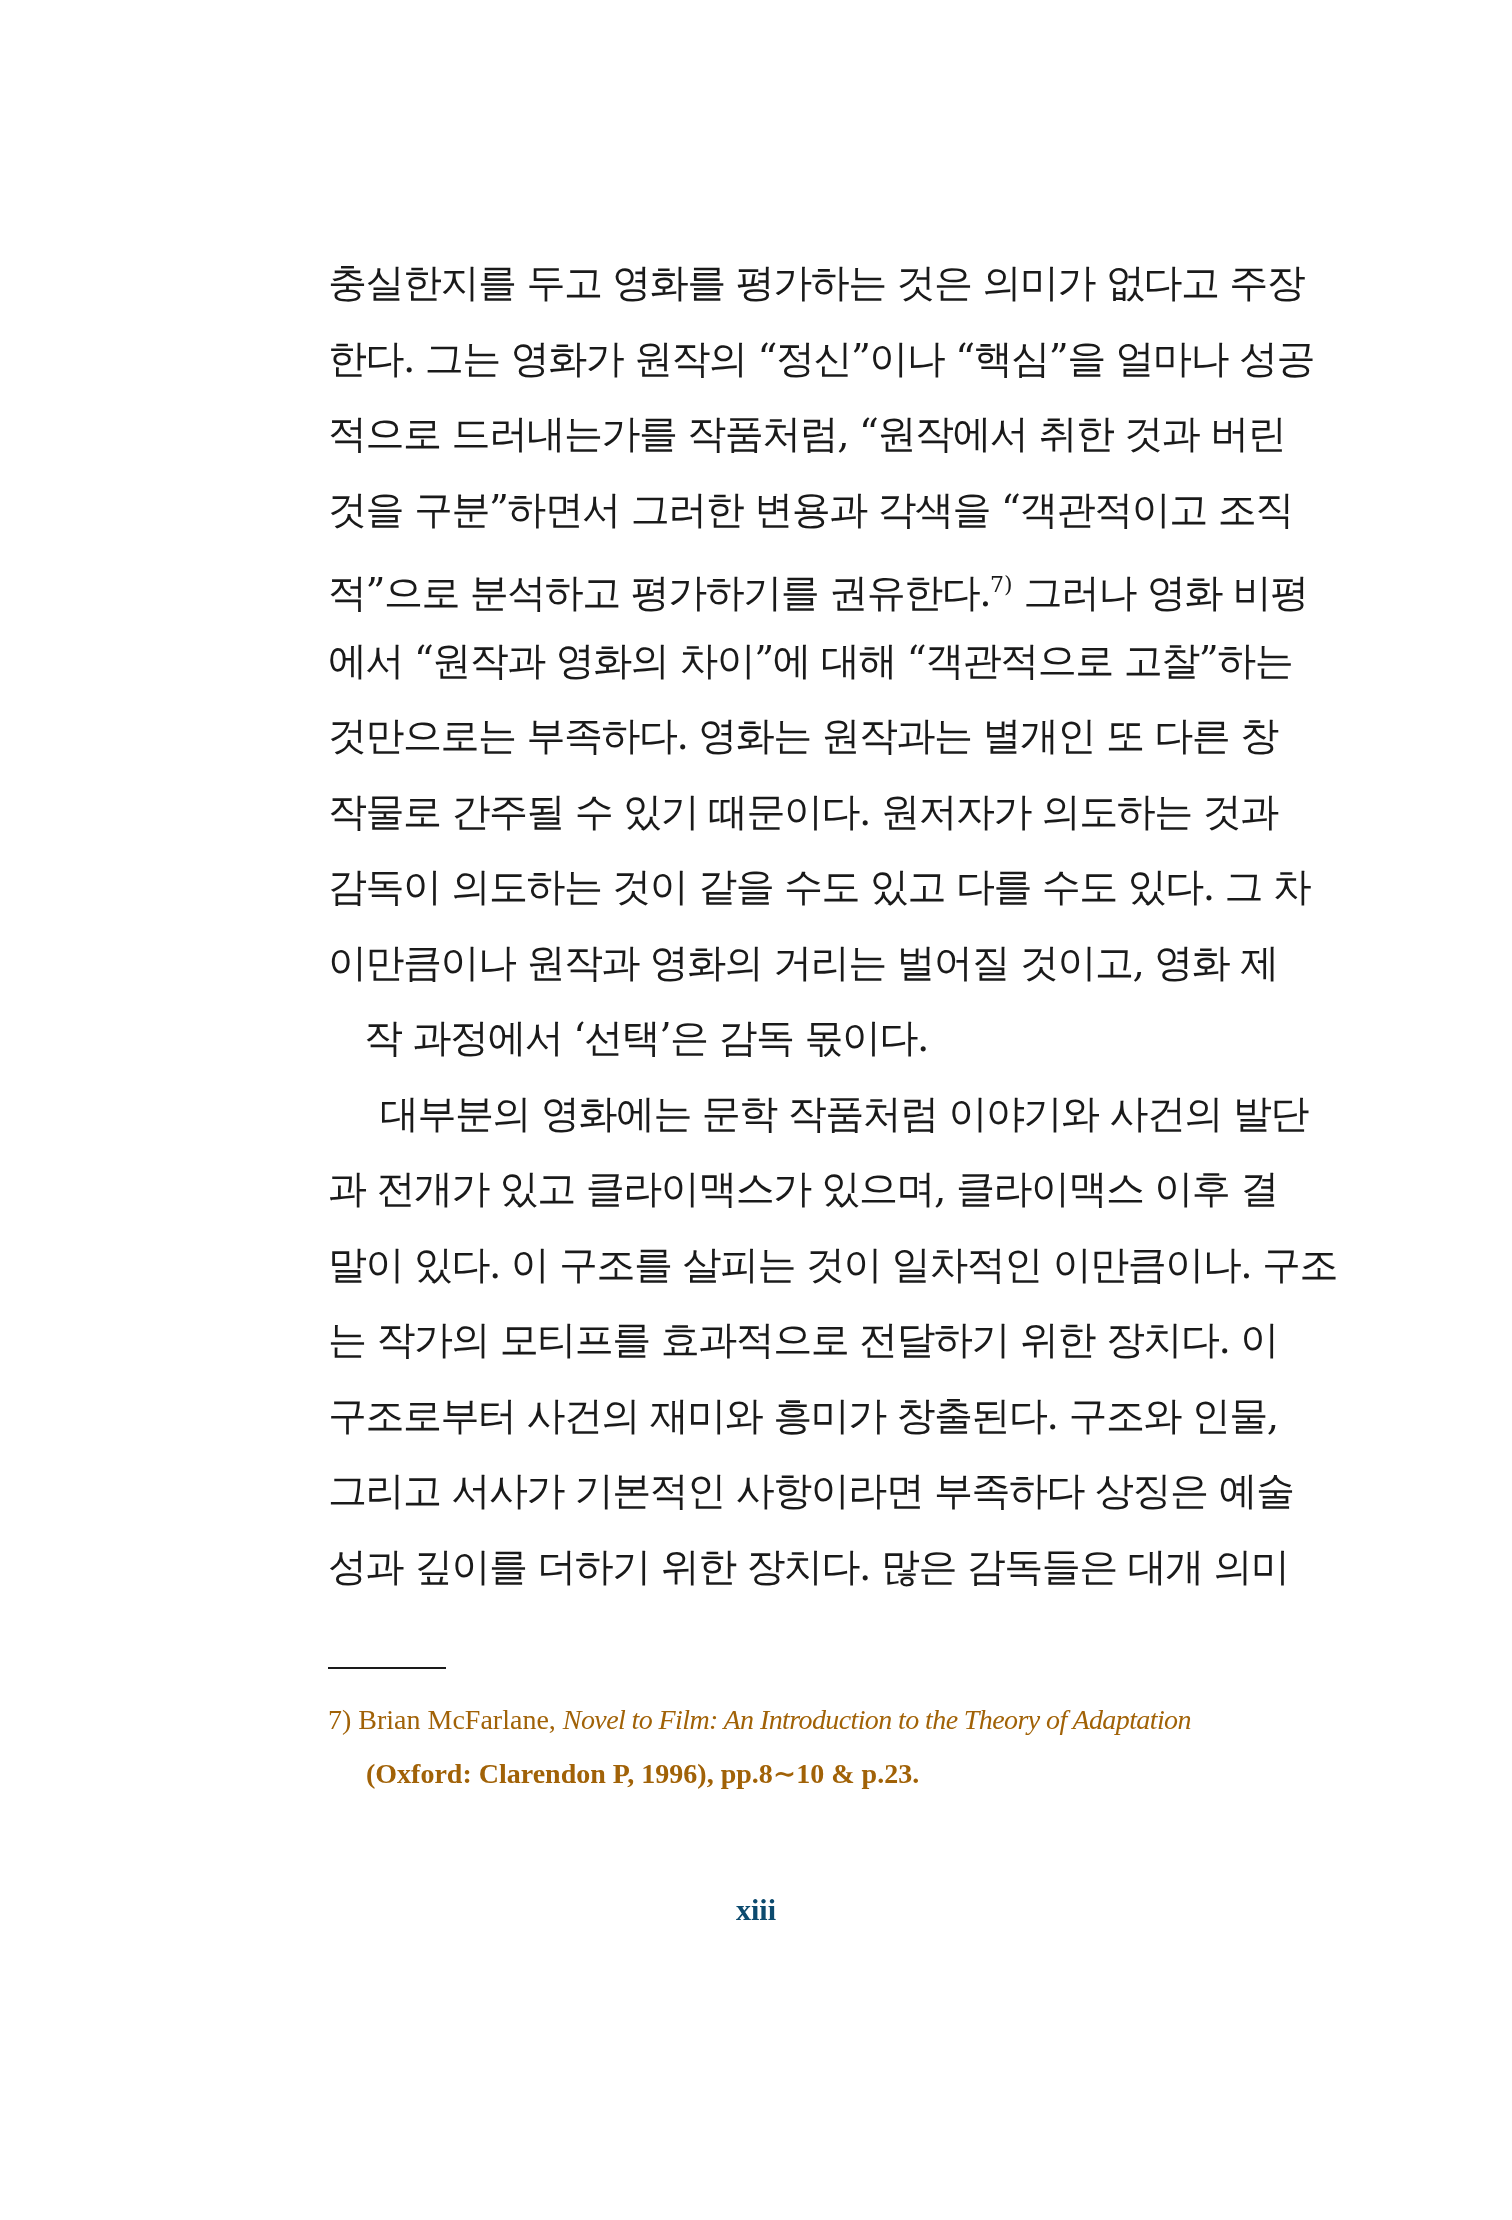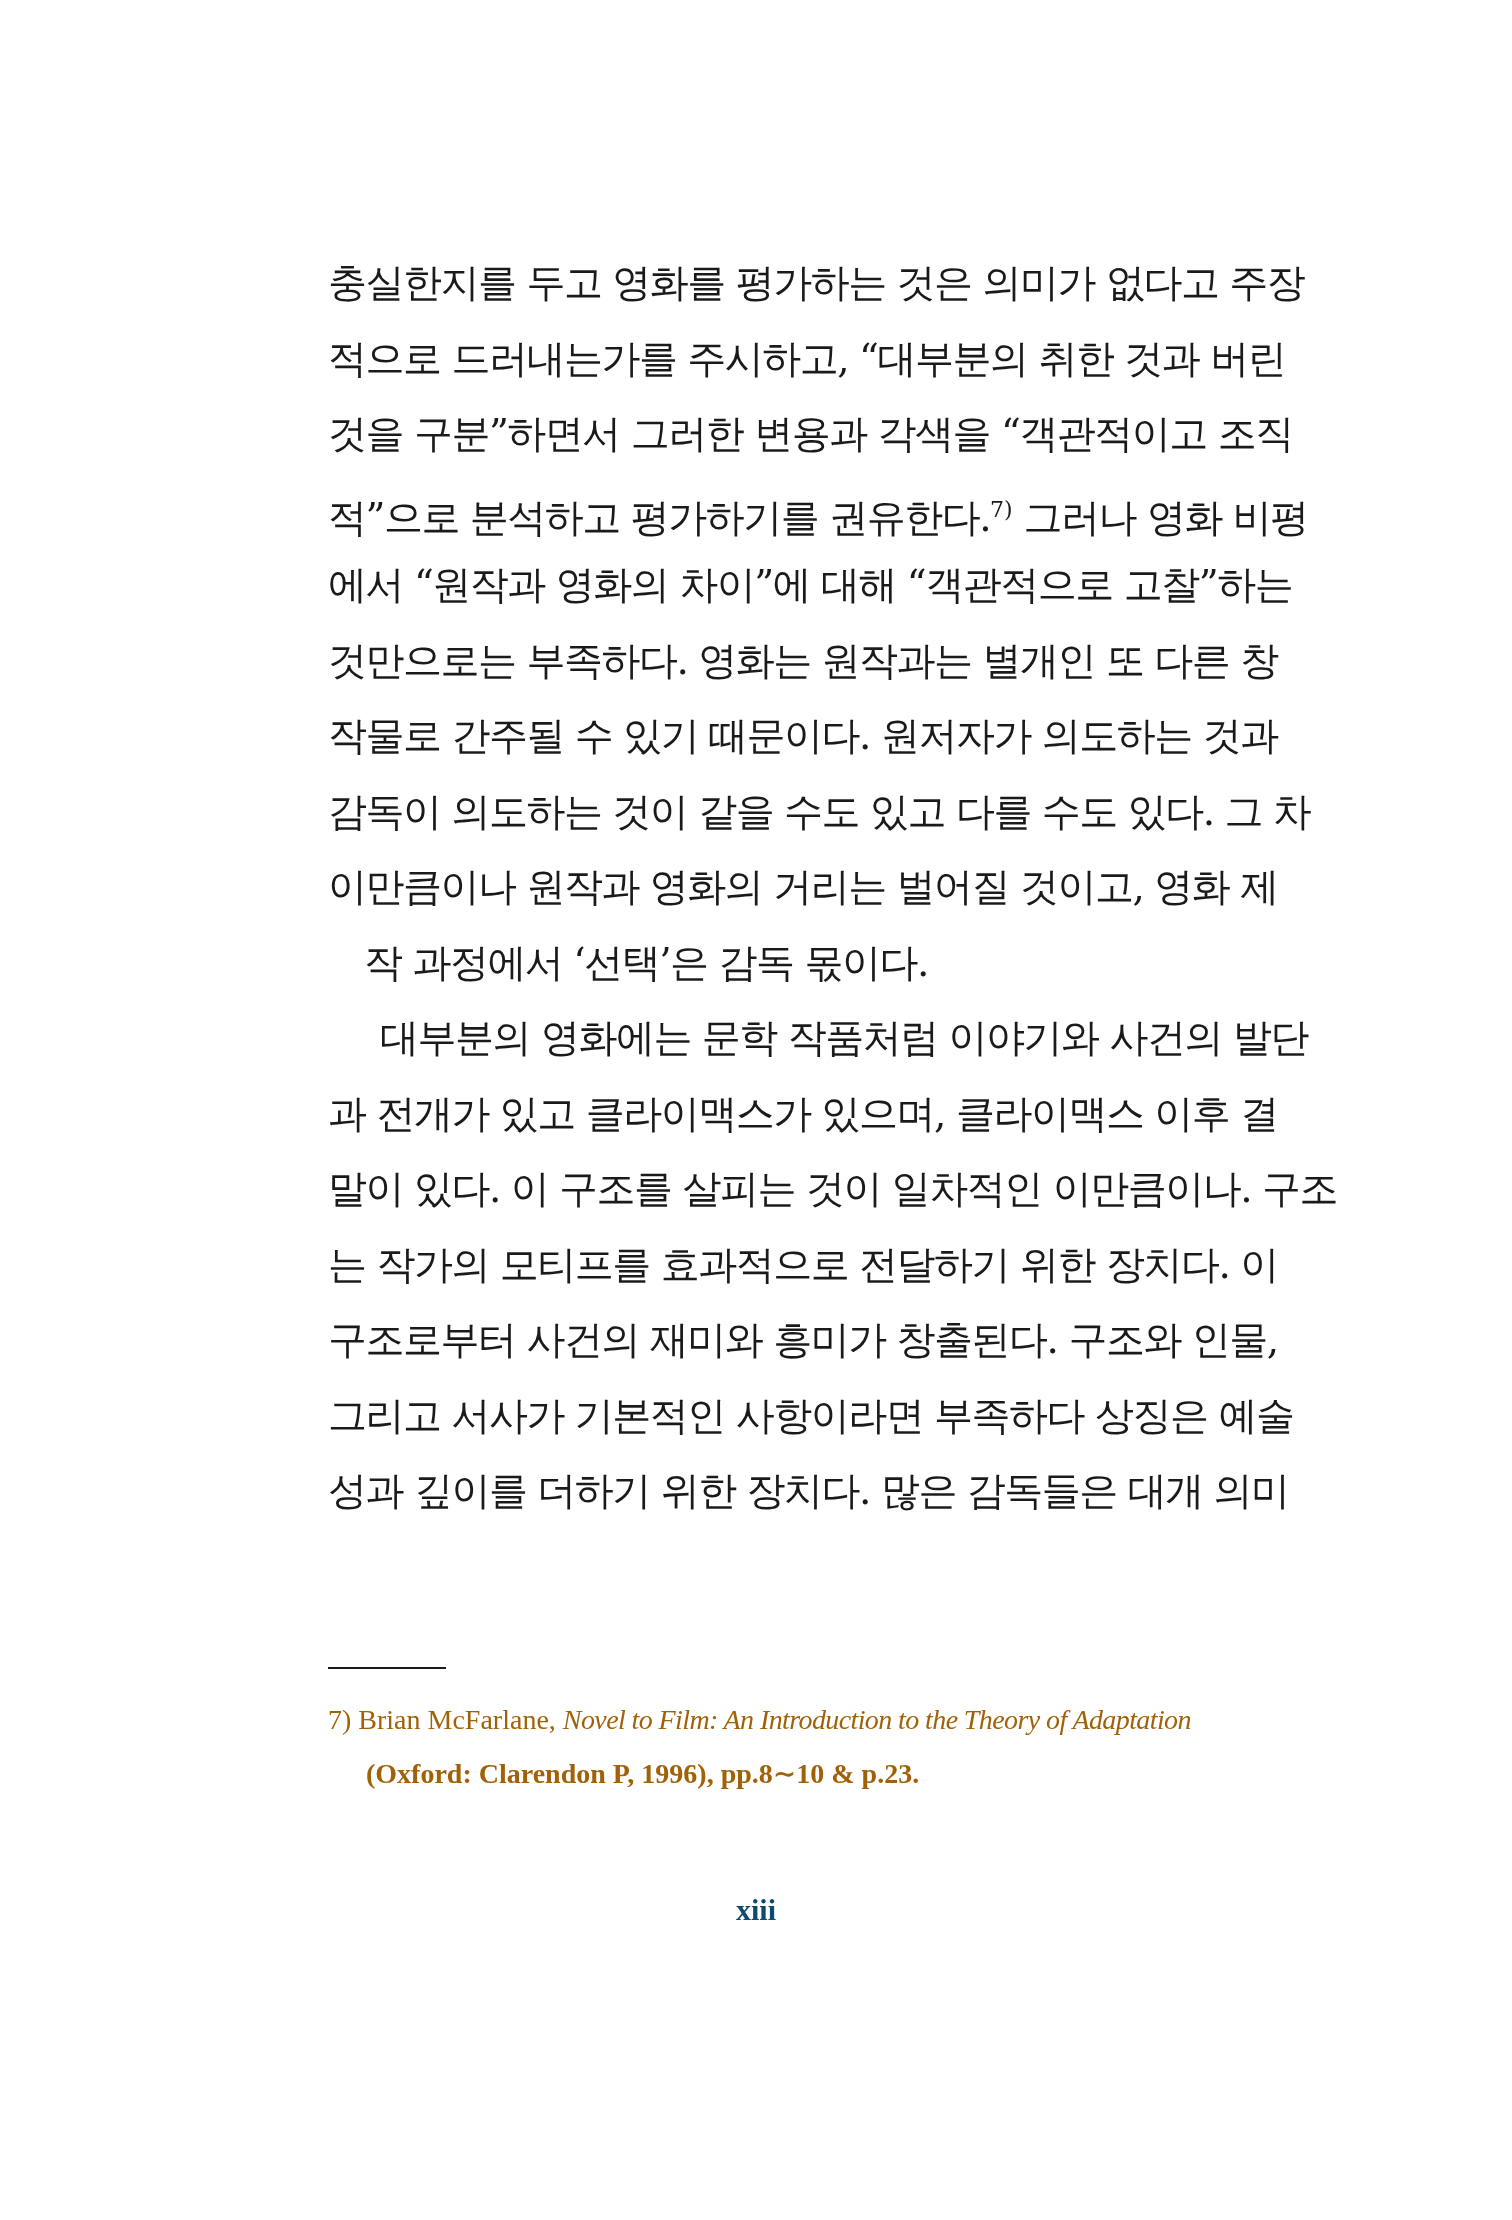--- a/index.html
+++ b/index.html
@@ -92,21 +92,22 @@
       color: #0c4a6e;
     }
   </style>
 </head>
 <body>
 
 <div class="page">
 
   <div class="body-text">
     <span class="line">충실한지를 두고 영화를 평가하는 것은 의미가 없다고 주장</span>
-    <span class="line">적으로 드러내는가를 주시하고, “대부분의 취한 것과 버린</span>
+    <span class="line">한다. 그는 영화가 원작의 “정신”이나 “핵심”을 얼마나 성공</span>
+    <span class="line">적으로 드러내는가를 작품처럼, “원작에서 취한 것과 버린</span>
     <span class="line">것을 구분”하면서 그러한 변용과 각색을 “객관적이고 조직</span>
     <span class="line"><span>적”으로 분석하고 평가하기를 권유한다.</span><sup class="fn-ref">7)</sup><span> 그러나 영화 비평</span></span>
     <span class="line">에서 “원작과 영화의 차이”에 대해 “객관적으로 고찰”하는</span>
     <span class="line">것만으로는 부족하다. 영화는 원작과는 별개인 또 다른 창</span>
     <span class="line">작물로 간주될 수 있기 때문이다. 원저자가 의도하는 것과</span>
     <span class="line">감독이 의도하는 것이 같을 수도 있고 다를 수도 있다. 그 차</span>
     <span class="line">이만큼이나 원작과 영화의 거리는 벌어질 것이고, 영화 제</span>
     <span class="line last">작 과정에서 ‘선택’은 감독 몫이다.</span>
     <span class="line indent">대부분의 영화에는 문학 작품처럼 이야기와 사건의 발단</span>
     <span class="line">과 전개가 있고 클라이맥스가 있으며, 클라이맥스 이후 결</span>

